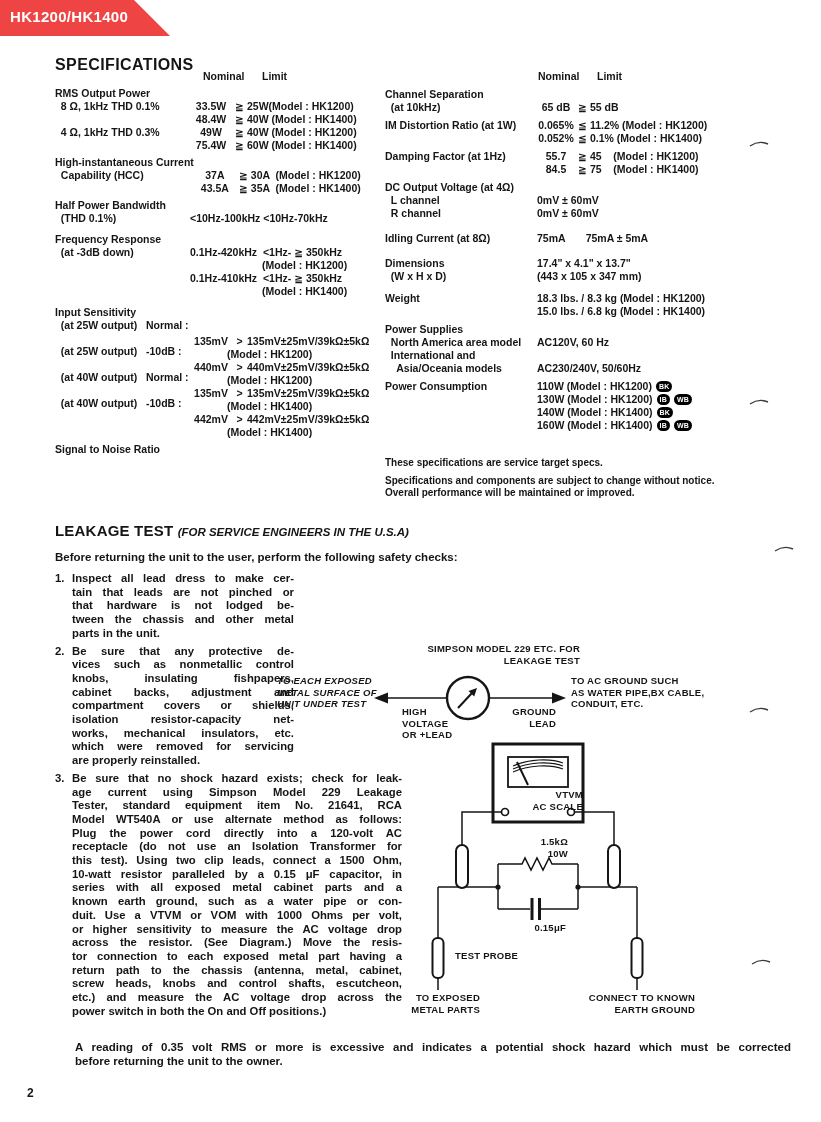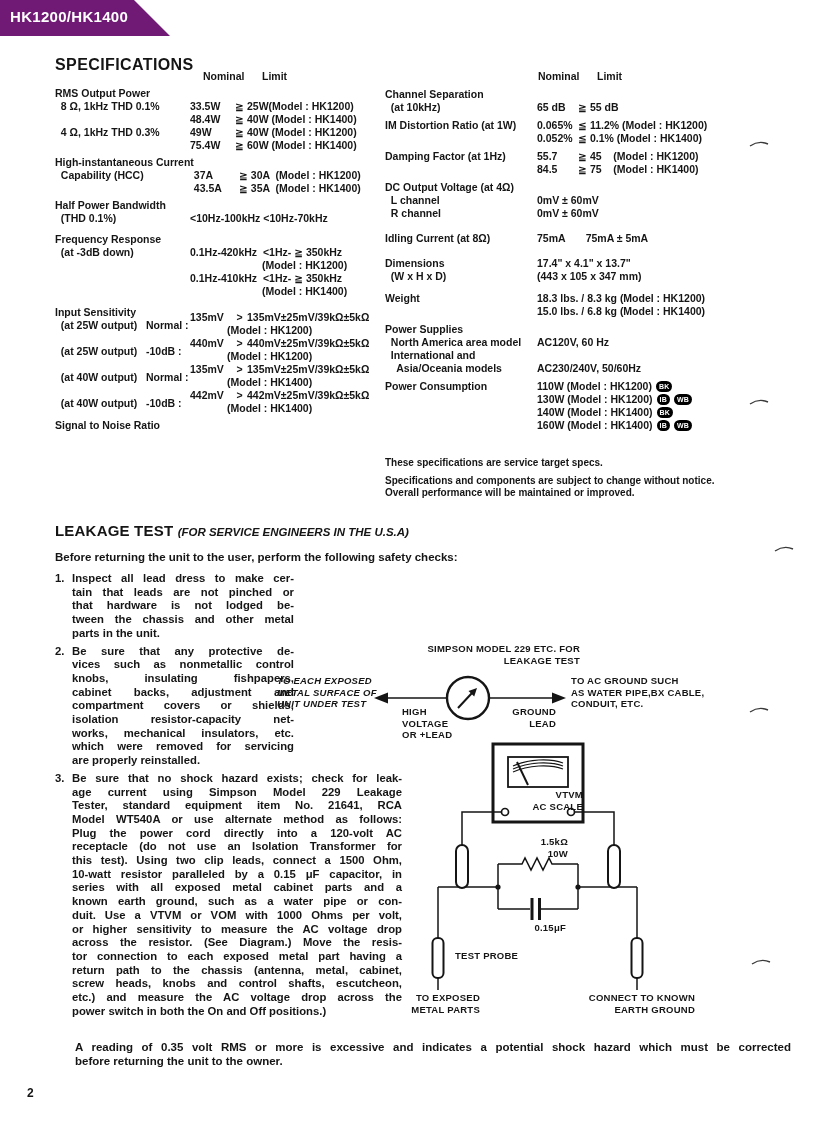--- a/index.html
+++ b/index.html
@@ -1,19 +1,19 @@
 <!DOCTYPE html>
 <html><head>
 <meta charset="utf-8">
 <style>
   html,body{margin:0;padding:0;background:#e8e8e8;}
   .page{position:relative;width:821px;height:1122px;background:#ffffff;overflow:hidden;
         font-family:"Liberation Sans","DejaVu Sans",sans-serif;color:#151515;font-weight:700;}
   
-  .banner{position:absolute;left:0;top:0;width:170px;height:36px;background:#701a75;
+  .banner{position:absolute;left:0;top:0;width:170px;height:36px;background:#ef4444;
           clip-path:polygon(0 0,134px 0,170px 36px,0 36px);}
   .banner .title{position:absolute;left:10px;top:8px;color:#fff;font-size:15px;letter-spacing:.3px;}
   
   .spec-heading{position:absolute;left:55px;top:56px;font-size:16px;letter-spacing:.4px;}
   .leak-head{position:absolute;left:55px;top:522px;font-size:15px;letter-spacing:.2px;}
   .leak-head .suffix{font-size:11.5px;letter-spacing:0;font-style:italic;}
   .leak-intro{position:absolute;left:55px;top:551px;font-size:11.5px;}
   
   .spec-col{position:absolute;top:70px;font-size:10.5px;line-height:13px;}
   #spec-left{left:55px;width:335px;}
@@ -25,21 +25,21 @@
   #spec-right .col-head .limit{left:212px;}
   .entry{display:flex;margin-top:4px;}
   #spec-right .entry{margin-top:5px;}
   #spec-left .entry:nth-of-type(5),#spec-left .entry:nth-of-type(6){margin-top:8px;}
   #spec-right .entry:nth-of-type(6),#spec-right .entry:nth-of-type(7){margin-top:12px;}
   #spec-right .entry:nth-of-type(8){margin-top:9px;}
   .labels{flex:0 0 135px;}
   #spec-right .labels{flex:0 0 152px;}
   .lbl,.vline{white-space:pre;}
   .values{flex:1;}
-  .nom{display:inline-block;width:42px;text-align:left;}
+  .nom{display:inline-block;width:42px;text-align:center;}
   #spec-right .nom{width:38px;}
   .sym{display:inline-block;width:15px;text-align:center;}
   .ind1{margin-left:37px;}
   .ind2{margin-left:72px;}
   .badge{display:inline-block;background:#000;color:#fff;border-radius:6px;font-size:7px;
          line-height:9px;padding:1px 3px;margin-left:4px;vertical-align:1px;letter-spacing:.2px;}
   .spec-notes{position:absolute;left:385px;top:457px;font-size:10px;line-height:12px;}
   .spec-notes .n2{margin-top:6px;white-space:pre-line;}
   
   .leak-list{position:absolute;left:55px;top:572px;font-size:11.3px;line-height:13.7px;}
@@ -123,21 +123,21 @@
         <div class="labels">
           <div class="lbl">Input Sensitivity</div>
           <div class="lbl">  (at 25W output)   Normal :</div>
           <div class="lbl">&nbsp;</div>
           <div class="lbl">  (at 25W output)   -10dB :</div>
           <div class="lbl">&nbsp;</div>
           <div class="lbl">  (at 40W output)   Normal :</div>
           <div class="lbl">&nbsp;</div>
           <div class="lbl">  (at 40W output)   -10dB :</div>
         </div>
-        <div class="values" style="margin-top: 5px;">
+        <div class="values" style="margin-top: 29px;">
           <div class="vline"><span class="nom">135mV</span><span class="sym">&gt;</span><span class="rest">135mV±25mV/39kΩ±5kΩ</span></div>
           <div class="vline"><span class="ind1">(Model : HK1200)</span></div>
           <div class="vline"><span class="nom">440mV</span><span class="sym">&gt;</span><span class="rest">440mV±25mV/39kΩ±5kΩ</span></div>
           <div class="vline"><span class="ind1">(Model : HK1200)</span></div>
           <div class="vline"><span class="nom">135mV</span><span class="sym">&gt;</span><span class="rest">135mV±25mV/39kΩ±5kΩ</span></div>
           <div class="vline"><span class="ind1">(Model : HK1400)</span></div>
           <div class="vline"><span class="nom">442mV</span><span class="sym">&gt;</span><span class="rest">442mV±25mV/39kΩ±5kΩ</span></div>
           <div class="vline"><span class="ind1">(Model : HK1400)</span></div>
         </div>
       </div>

